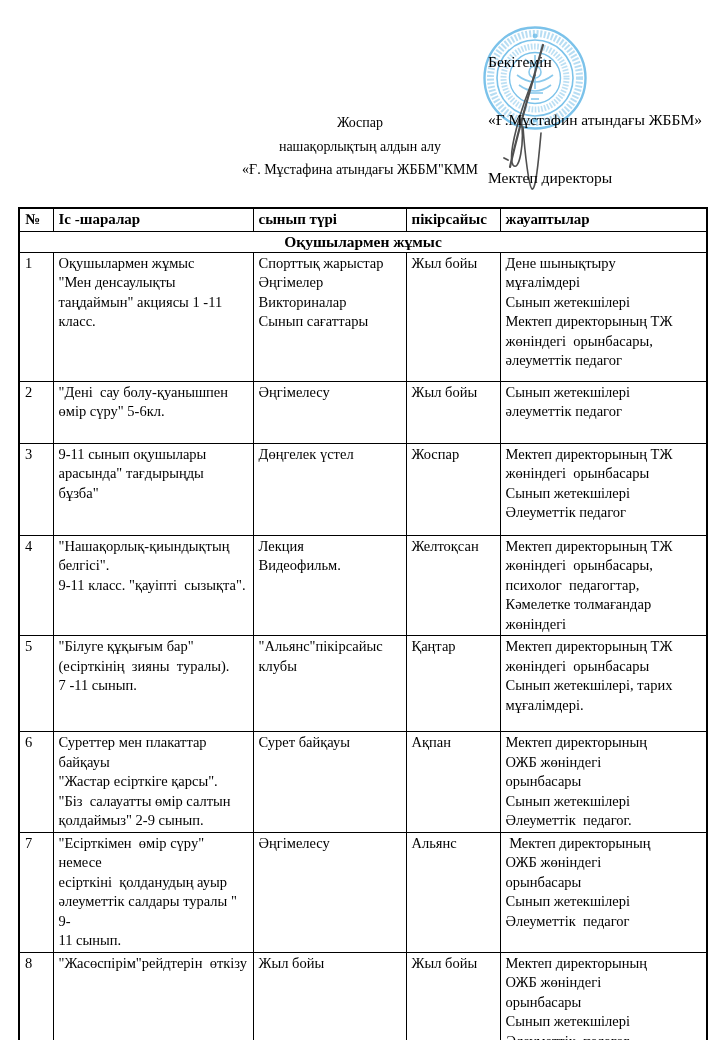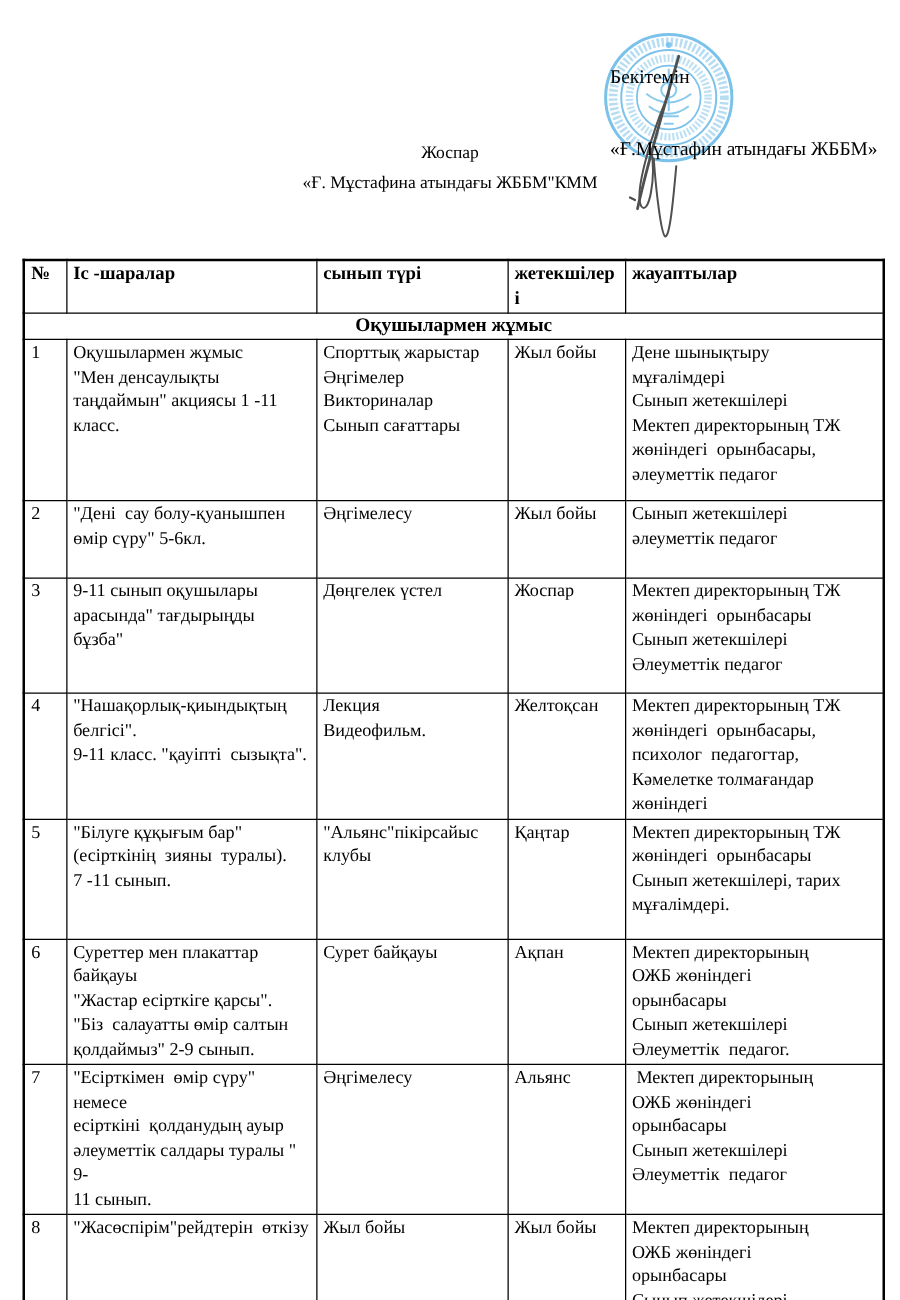--- a/index.html
+++ b/index.html
@@ -42,20 +42,21 @@
   .hr{height:22px;} .sr{height:21px;}
   .r1{height:129px;} .r2{height:62px;} .r3{height:92px;} .r4{height:98px;}
   .r5{height:96px;} .r6{height:100px;} .r7{height:103px;} .r8{height:95px;}
 </style>
 </head>
 <body>
 
 <div class="approval">
   <div>Бекітемін</div>
   <div>«Ғ.Мұстафин атындағы ЖББМ»</div>
+  <div>Мектеп директоры</div>
 </div>
 
 <div class="stamp-wrap">
   <svg width="170" height="190" viewBox="0 0 170 190">
     <g stroke="#6dbce8" fill="none" opacity="0.9">
       <circle cx="80" cy="63" r="50.5" stroke-width="2.4"></circle>
       <circle cx="80" cy="63" r="44.5" stroke-width="7" stroke-dasharray="2 1.7" opacity="0.55"></circle>
       <circle cx="80" cy="63" r="38" stroke-width="1.6"></circle>
       <circle cx="80" cy="63" r="31.5" stroke-width="6" stroke-dasharray="1.7 1.5" opacity="0.5"></circle>
       <circle cx="80" cy="63" r="25.5" stroke-width="1.4"></circle>
@@ -75,37 +76,38 @@
       <path d="M55 152 C 62 120, 74 78, 88 30" stroke-width="2.2"></path>
       <path d="M80 60 C 66 92, 52 140, 58 150 C 64 158, 70 128, 66 104" stroke-width="1.6"></path>
       <path d="M68 112 C 70 140, 74 172, 77 174 C 81 176, 84 140, 86 118" stroke-width="1.6"></path>
       <path d="M49 143 l 4 2" stroke-width="1.8"></path>
     </g>
   </svg>
 </div>
 
 <div class="doc-title">
   <div>Жоспар</div>
+  <div>нашақорлықтың алдын алу</div>
   <div>«Ғ. Мұстафина атындағы  ЖББМ"КММ</div>
 </div>
 
 <table class="plan">
   <colgroup>
     <col style="width:34px">
       <col style="width:200px">
       <col style="width:153px">
     <col style="width:94px">
       <col style="width:207px">
   </colgroup>
   <tbody>
       <tr class="hr">
     <th>№</th>
     <th>Іс -шаралар</th>
     <th>сынып түрі</th>
-    <th>жетекшілері</th>
+    <th>пікірсайыс</th>
     <th>жауаптылар</th>
   </tr>
   <tr class="sr section-row">
     <td colspan="5">Оқушылармен жұмыс</td>
   </tr>
   <tr class="r1">
     <td>1</td>
     <td>Оқушылармен жұмыс
 "Мен денсаулықты
 таңдаймын" акциясы 1 -11

